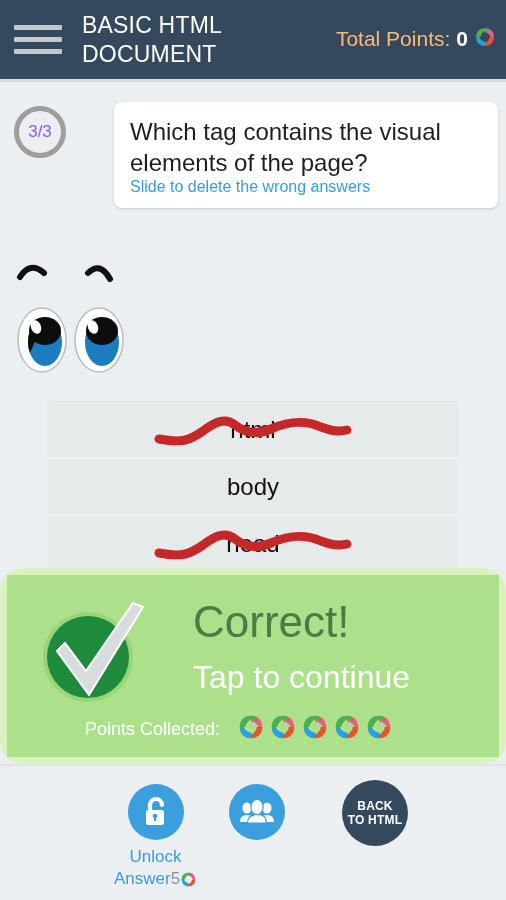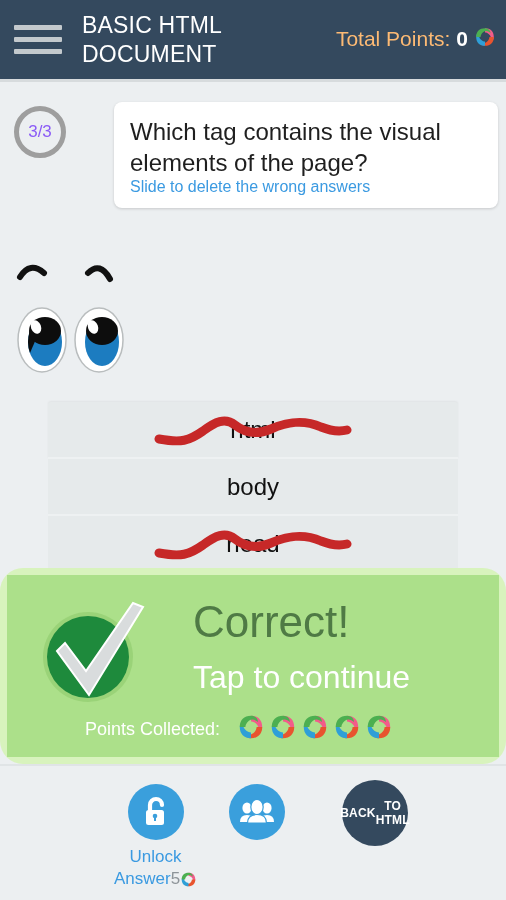--- a/index.html
+++ b/index.html
@@ -312,18 +312,18 @@
         <path d="M0 25 q0 -7 7 -7 q7 0 7 7 Z" fill="#ffffff"></path>
         <ellipse cx="27" cy="11" rx="4.6" ry="5.6" fill="#ffffff"></ellipse>
         <path d="M20 25 q0 -7 7 -7 q7 0 7 7 Z" fill="#ffffff"></path>
         <ellipse cx="17" cy="10" rx="6.2" ry="7.6" fill="#ffffff" stroke="#3a9fdc" stroke-width="1.2"></ellipse>
         <path d="M7.5 26 q0 -8.5 9.5 -8.5 q9.5 0 9.5 8.5 Z" fill="#ffffff" stroke="#3a9fdc" stroke-width="1.2"></path>
       </svg>
     </div>
   </div>
 
   <div class="action" style="left:342px; top:16px;">
-    <div class="action-circle circle-dark" style="width:66px;height:66px;flex-direction:row;">
+    <div class="action-circle circle-dark" style="width:66px;height:66px;flex-direction:column;">
       <div class="back-label">BACK</div>
       <div class="back-label">TO HTML</div>
     </div>
   </div>
 </div>
 
 </body></html>

